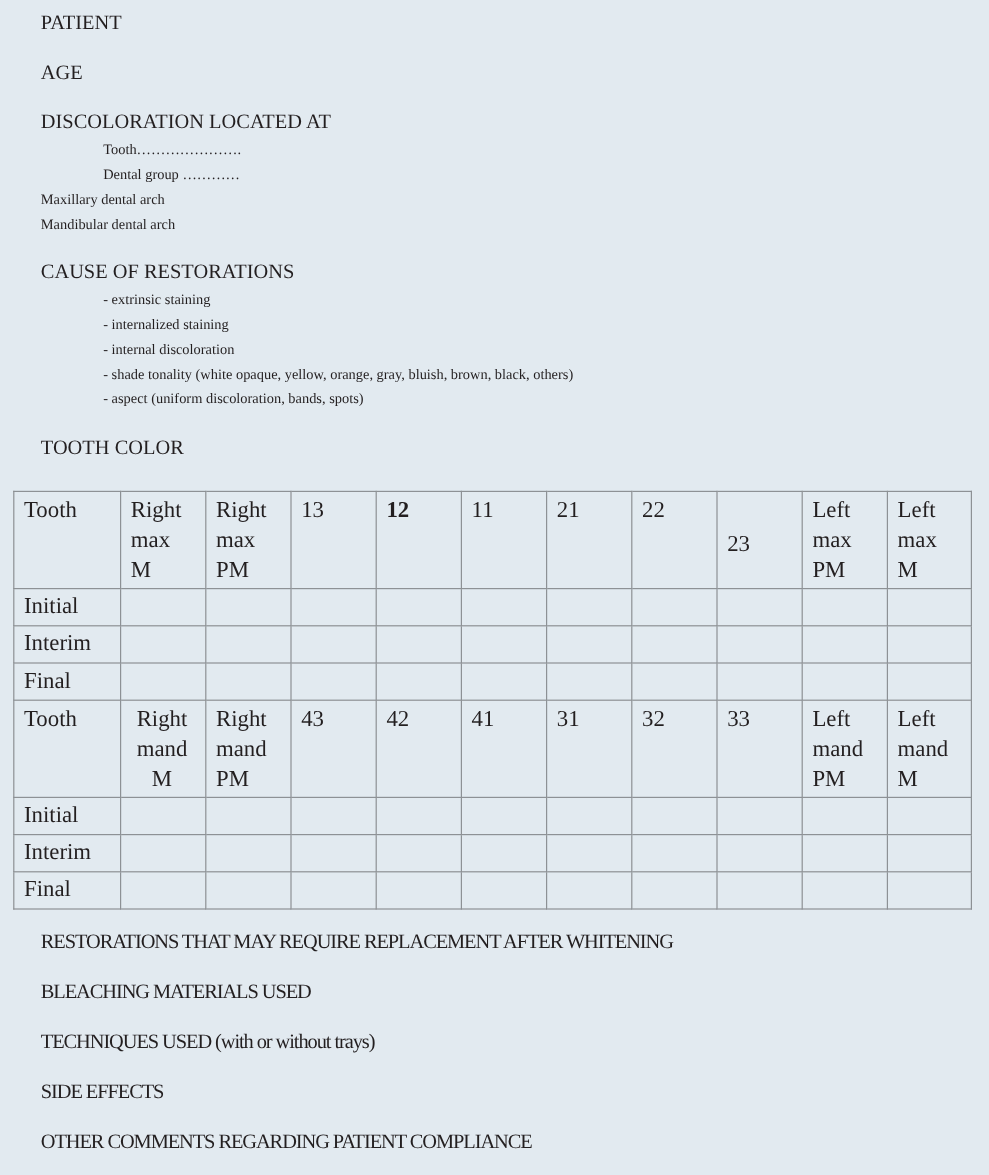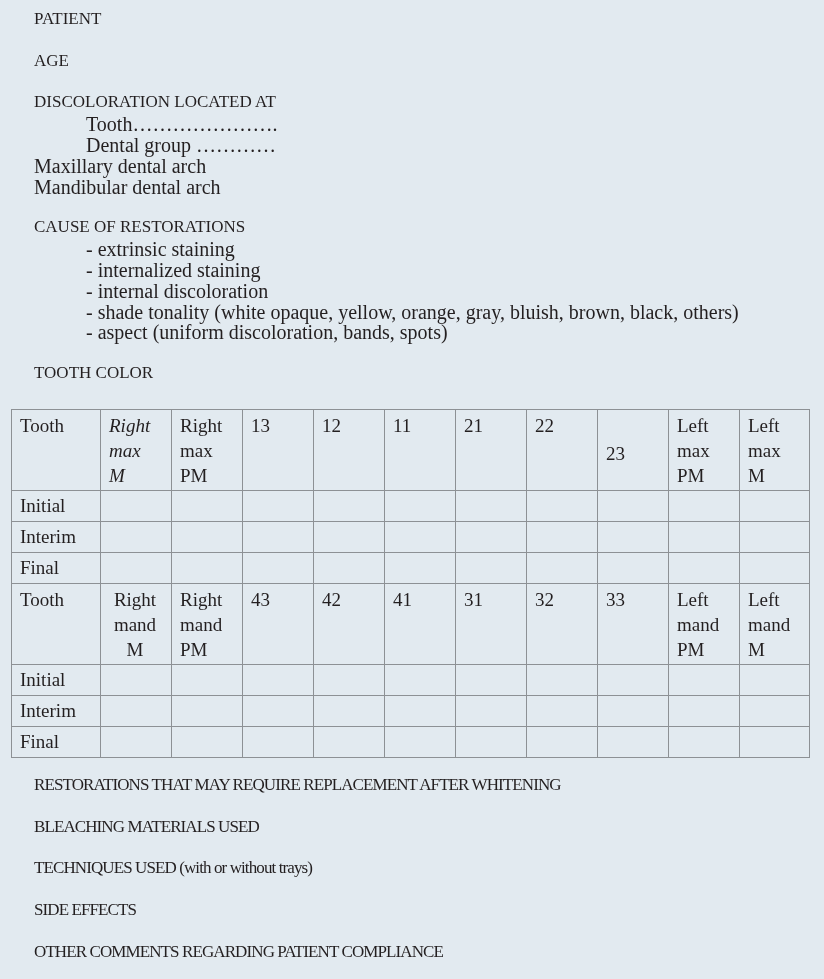--- a/index.html
+++ b/index.html
@@ -10,21 +10,21 @@
     color: #231f20;
     position: relative;
     overflow: hidden;
   }
   .head {
     position: absolute; left: 34px;
     font-size: 17px; line-height: 22px;
     white-space: nowrap;
   }
   .sub {
-    position: absolute; font-size: 20px; line-height: 20px; white-space: nowrap;
+    position: absolute; font-size: 12px; line-height: 20px; white-space: nowrap;
   }
   .sub.ind { left: 86px; }
   .sub.left { left: 34px; }
   .narrow { letter-spacing: -0.9px; }
   table.grid {
     position: absolute; left: 11px; top: 409px;
     border-collapse: collapse;
     font-size: 19px; line-height: 25px;
   }
   table.grid td {
@@ -59,30 +59,30 @@
 
 <div class="head" style="top:362px">TOOTH COLOR</div>
 
 <table class="grid">
   <tbody id="grid-body">
       <tr class="hdr">
         <td class="c0">
           <span style="display: block; width: 70px;">Tooth</span>
         </td>
         <td class="cn">
-          <span style="display: block; width: 52px; font-style: italic;">Right max M</span>
+          <span style="display: block; width: 52px;">Right max M</span>
         </td>
         <td class="cn">
           <span style="display: block; width: 52px;">Right max PM</span>
         </td>
         <td class="cn">
           <span style="display: block; width: 52px;">13</span>
         </td>
         <td class="cn">
-          <span style="display: block; width: 52px;">12</span>
+          <span style="display: block; width: 52px; font-weight: bold;">12</span>
         </td>
         <td class="cn">
           <span style="display: block; width: 52px;">11</span>
         </td>
         <td class="cn">
           <span style="display: block; width: 52px;">21</span>
         </td>
         <td class="cn">
           <span style="display: block; width: 52px;">22</span>
         </td>

